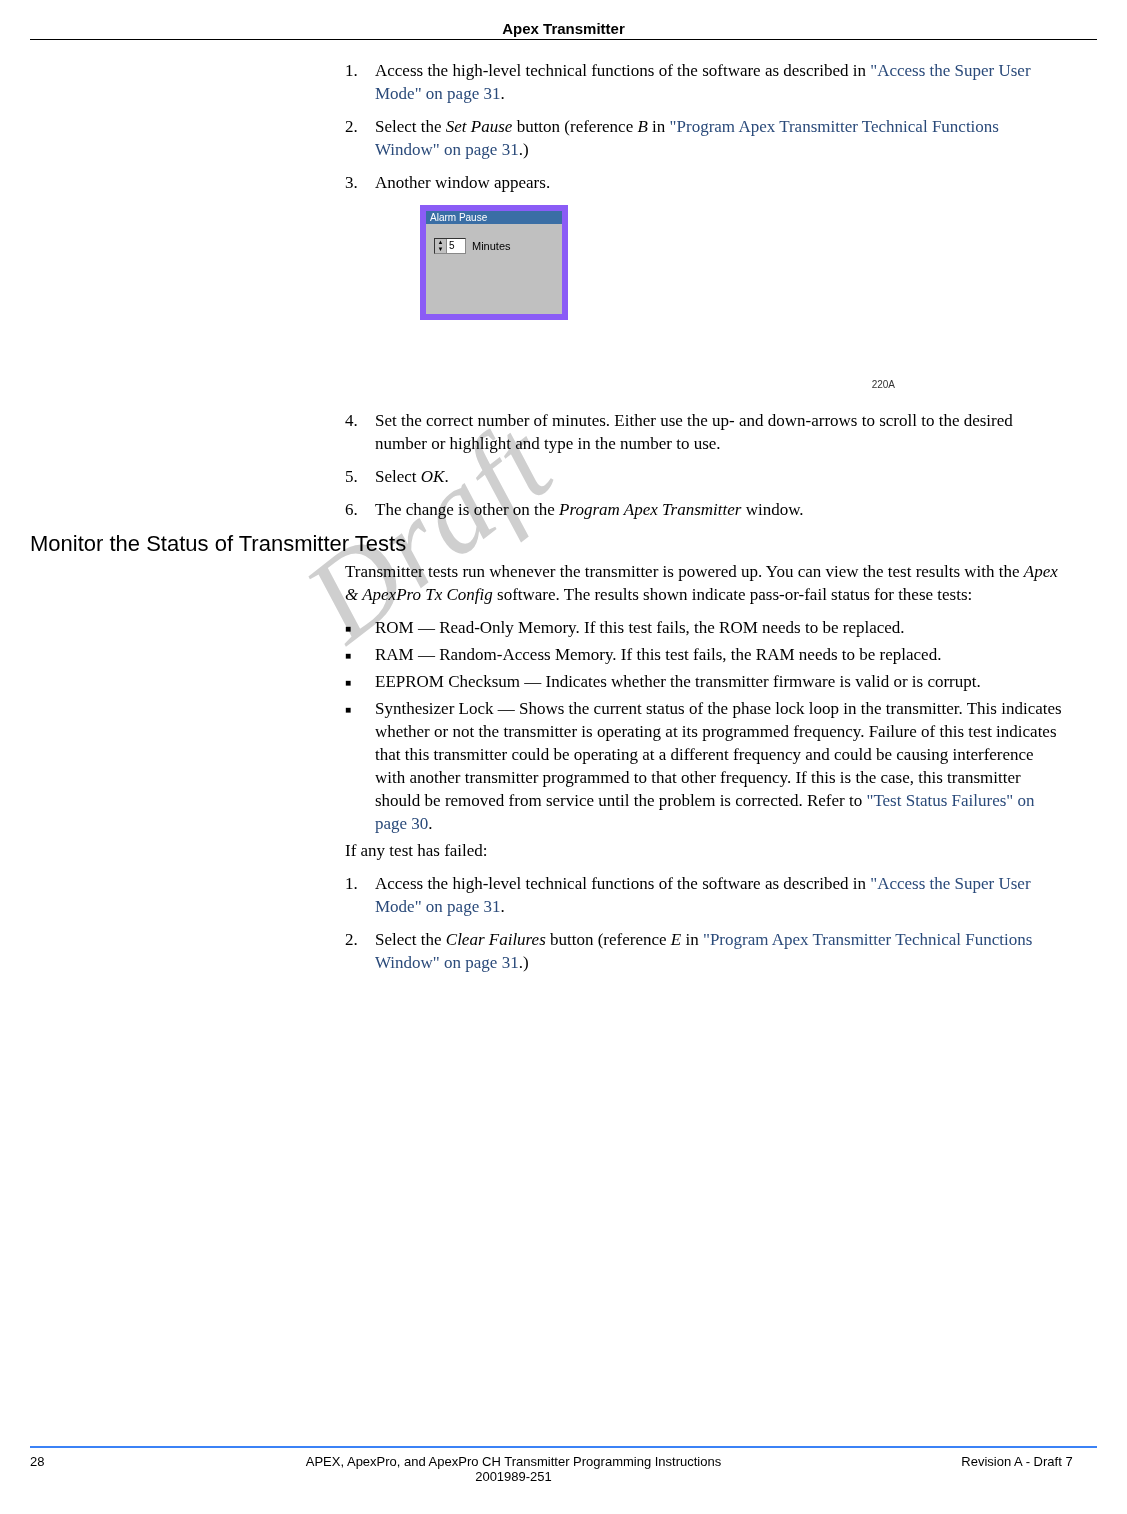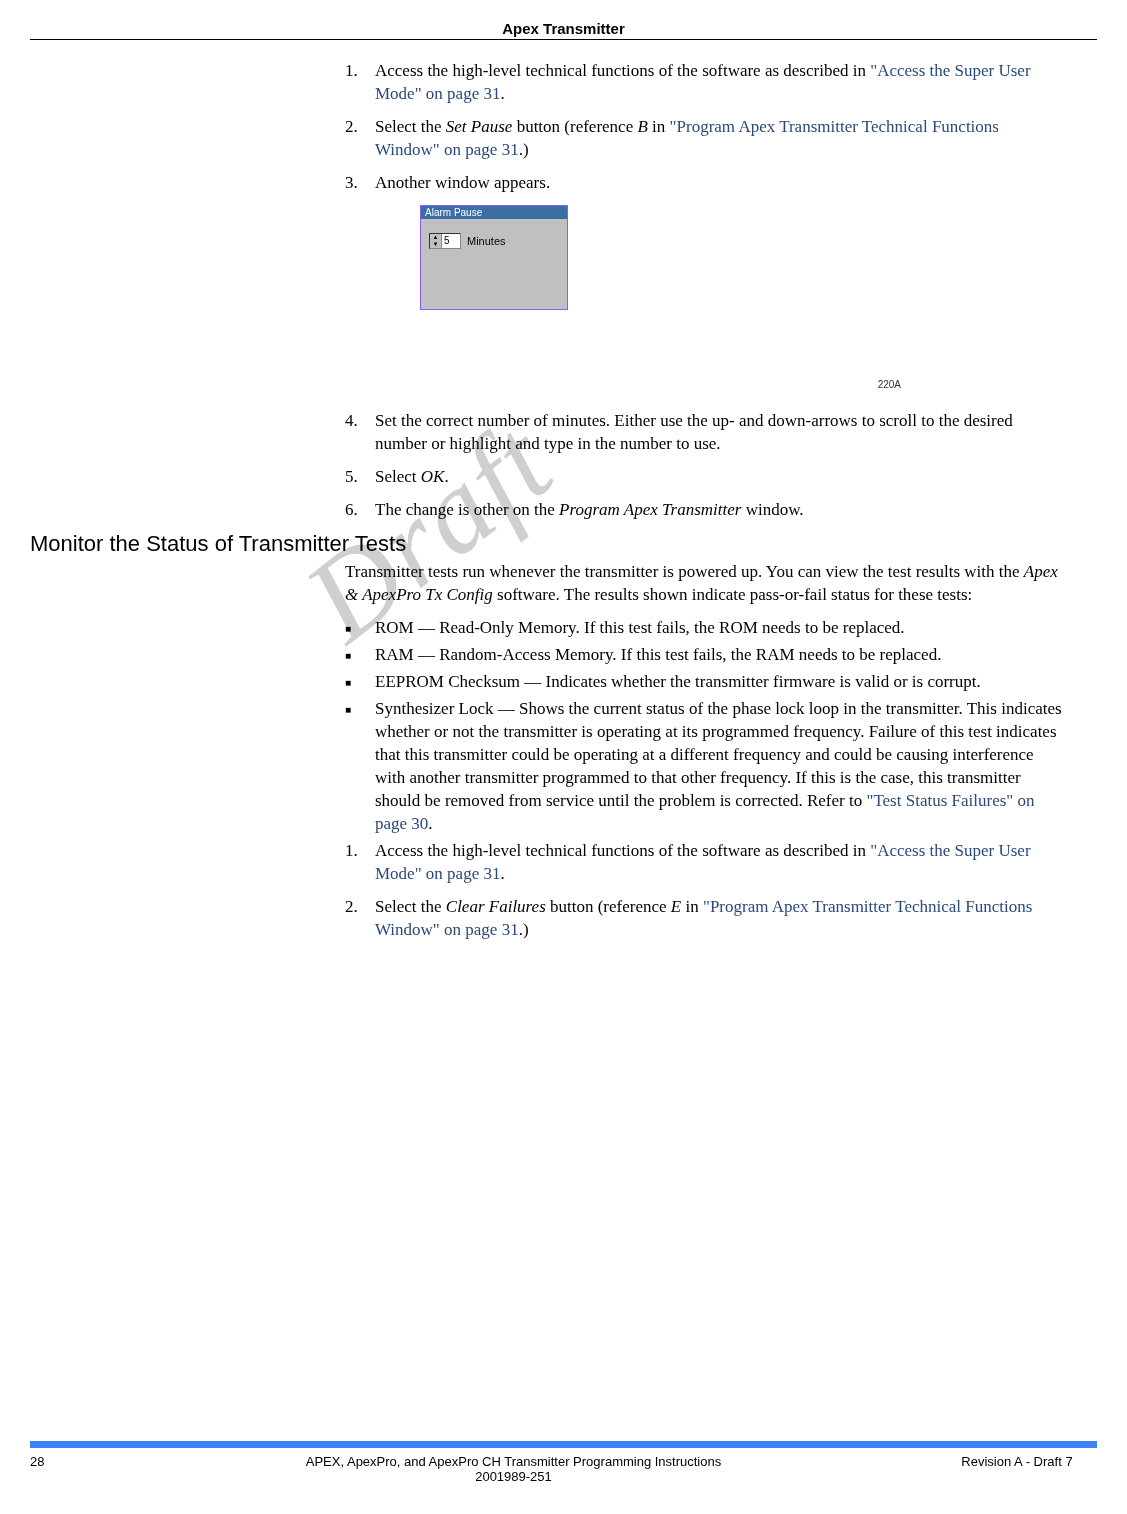--- a/index.html
+++ b/index.html
@@ -80,21 +80,21 @@
     position: relative;
     margin: 6px 0 10px 40px;
     height: 195px;
   }
   .dialog {
     position: absolute;
     left: 35px;
     top: 0;
     width: 148px;
     background: #c0c0c0;
-    border: 1px solid #8b5cf6;
+    border: 6px solid #8b5cf6;
     font-family: Tahoma, Arial, sans-serif;
     font-size: 11px;
   }
   .dialog .titlebar {
     background: linear-gradient(#3a6ea5, #3a6ea5);
     color: #fff;
     padding: 1px 4px;
     font-size: 10px;
   }
   .dialog .dlg-body {
@@ -126,21 +126,21 @@
     color: #000;
   }
   .spinner .val {
     flex:1;
     font-size: 10px;
     line-height: 14px;
     padding-left: 2px;
   }
   .fig-code {
     position: absolute;
-    right: 166px;
+    right: 172px;
     bottom: 10px;
     font-family: Arial, sans-serif;
     font-size: 10px;
     color: #333;
   }
   .watermark {
     position: absolute;
     left: 280px;
     top: 560px;
     font-family: 'Times New Roman', serif;
@@ -151,21 +151,21 @@
     transform-origin: left top;
     pointer-events: none;
     z-index: 0;
     letter-spacing: 2px;
   }
   .footer {
     position: absolute;
     left: 0;
     right: 0;
     bottom: 30px;
-    border-top: 7px solid #3b82f6;
+    border-top: 2px solid #3b82f6;
     margin: 0 30px;
     padding-top: 6px;
     font-family: Arial, Helvetica, sans-serif;
     font-size: 13px;
     display: flex;
     justify-content: space-between;
     gap: 12px;
   }
   .footer .left { width: 60px; }
   .footer .center { flex:1; text-align: center; }
@@ -258,20 +258,21 @@
         <span class="body">EEPROM Checksum — Indicates whether the transmitter firmware is valid or is corrupt.</span>
       </li>
     <li>
         <span class="bullet">■</span>
         <span class="body">
       <span>Synthesizer Lock — Shows the current status of the phase lock loop in the transmitter. This indicates whether or not the transmitter is operating at its programmed frequency. Failure of this test indicates that this transmitter could be operating at a different frequency and could be causing interference with another transmitter programmed to that other frequency. If this is the case, this transmitter should be removed from service until the problem is corrected. Refer to </span><span class="xref">"Test Status Failures" on page 30</span><span>.</span>
     </span>
       </li>
   </ul>
 
+  <p class="para">If any test has failed:</p>
 
   <ol class="num-list">
     <li>
       <span class="num">1.</span>
       <span class="body">
         <span>Access the high-level technical functions of the software as described in </span><span class="xref">"Access the Super User Mode" on page 31</span><span>.</span>
       </span>
     </li>
     <li>
       <span class="num">2.</span>

